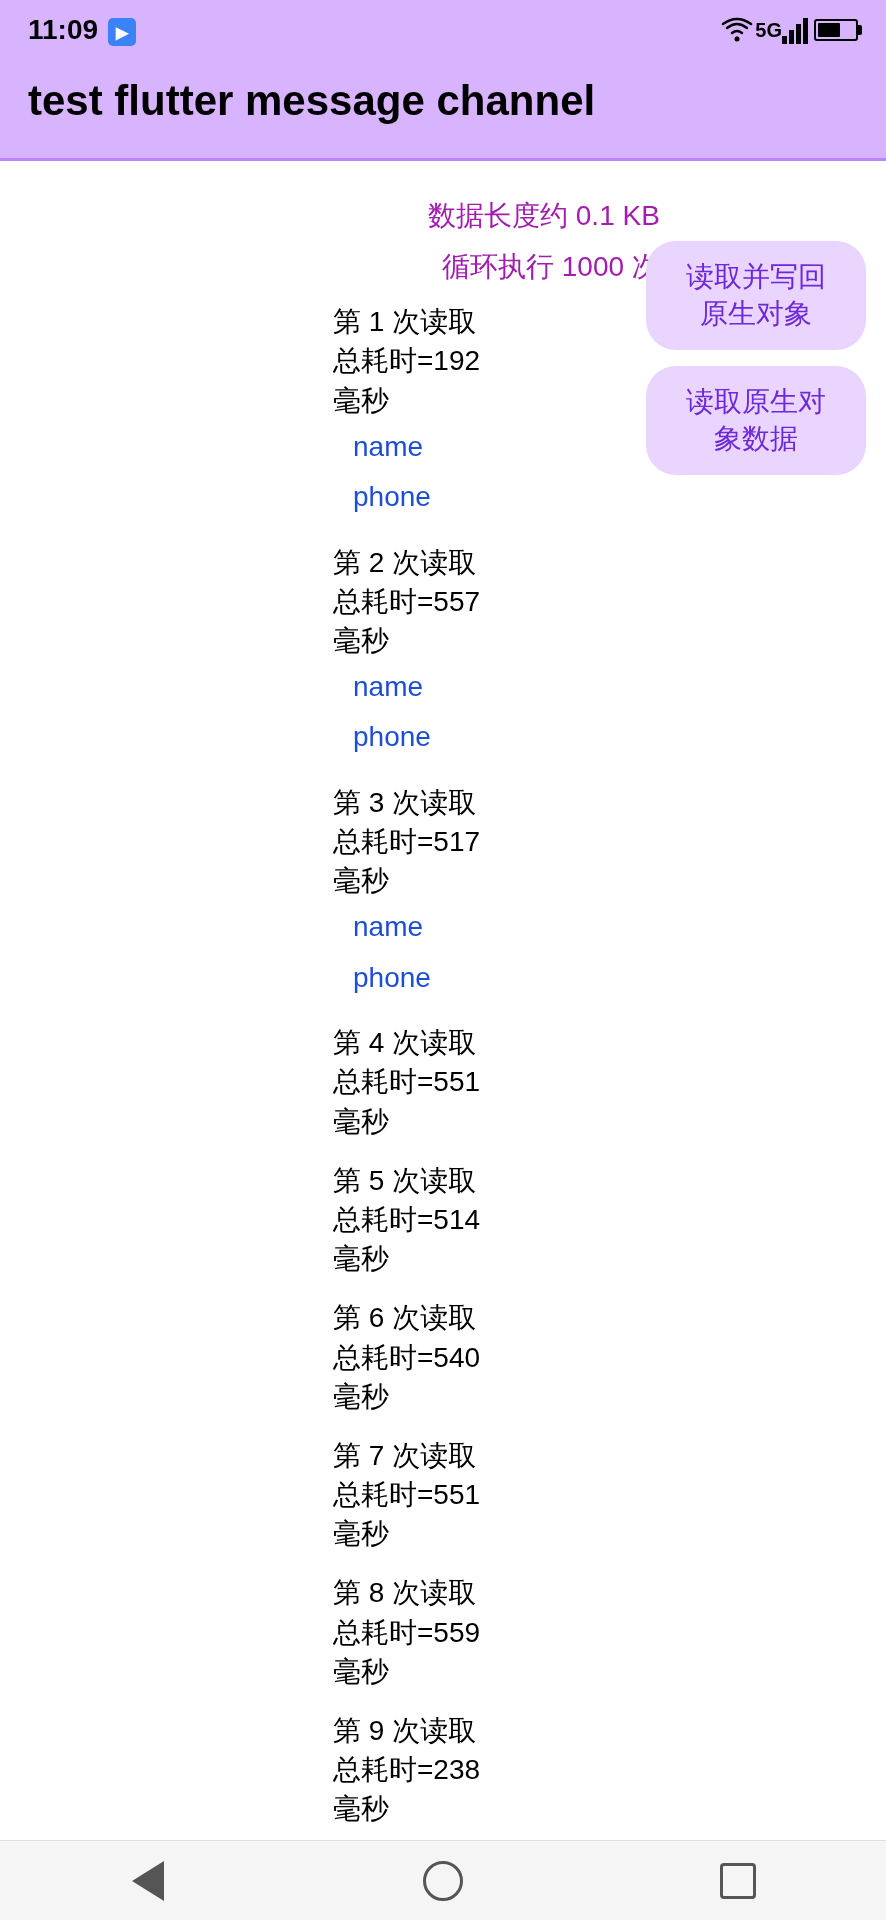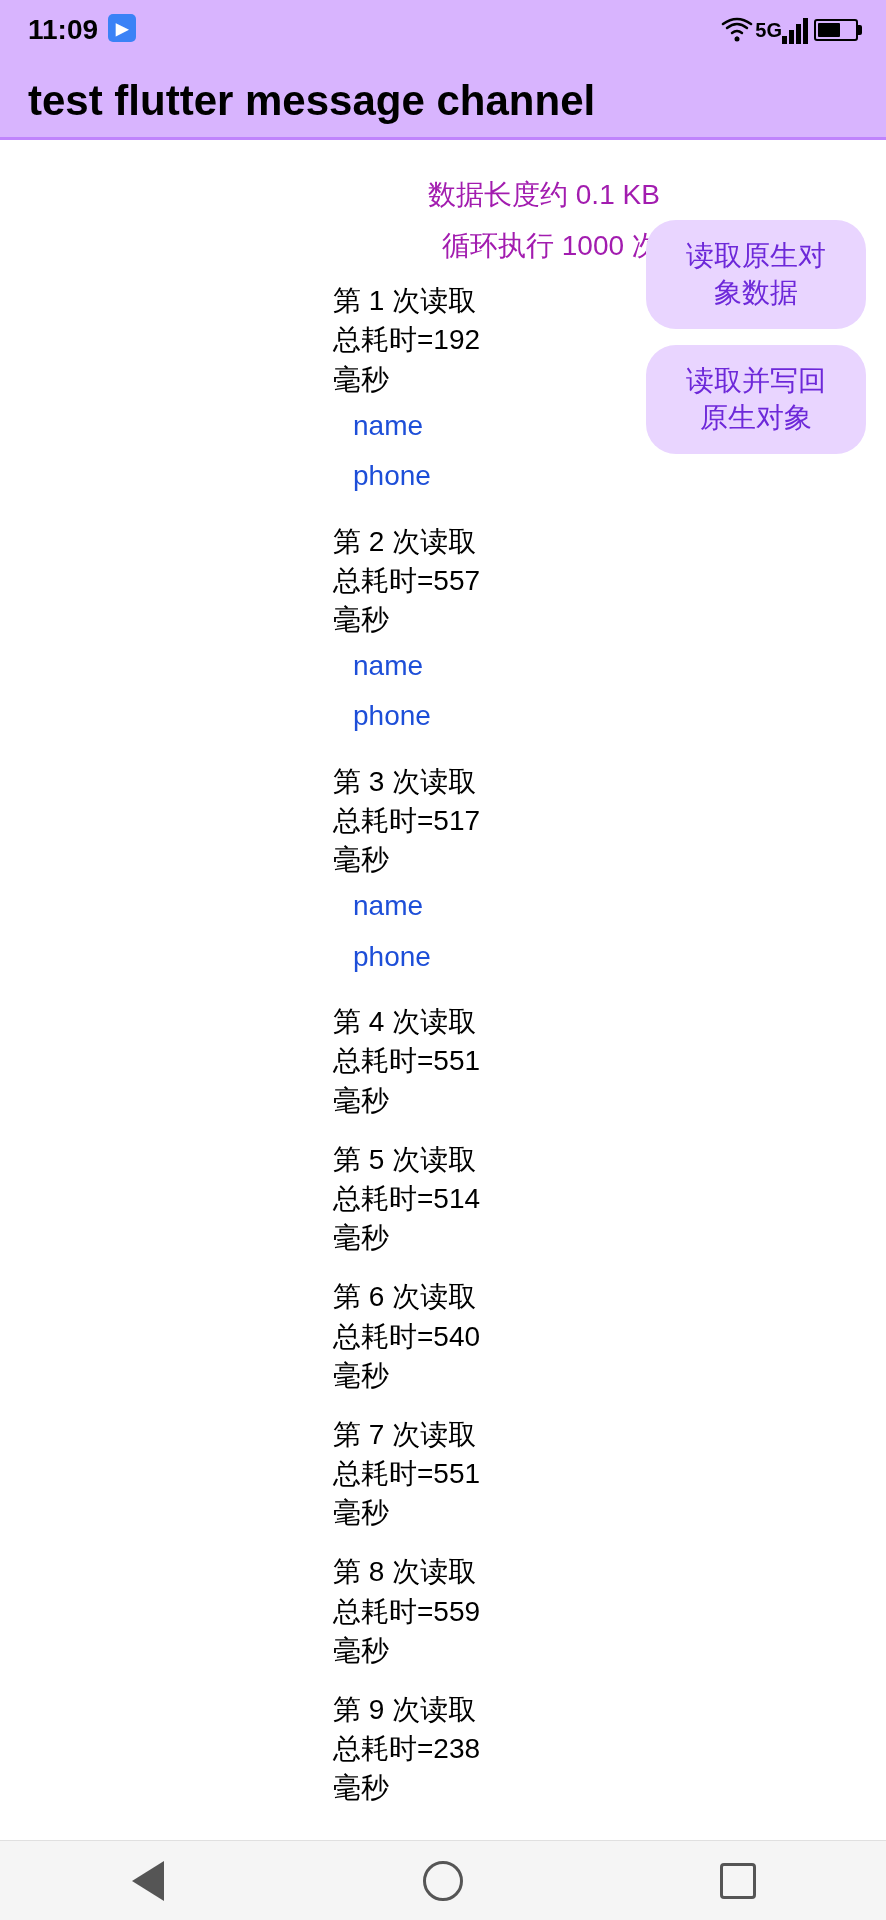--- a/index.html
+++ b/index.html
@@ -21,21 +21,21 @@
       display: flex;
       align-items: center;
       justify-content: space-between;
       padding: 0 28px;
     }
     .status-time {
       font-size: 28px;
       font-weight: bold;
       color: #000;
       display: flex;
-      align-items: flex-start;
+      align-items: flex-end;
       gap: 10px;
     }
     .status-icon-blue {
       width: 28px;
       height: 28px;
       background: #3b82f6;
       border-radius: 5px;
       display: flex;
       align-items: center;
       justify-content: center;
@@ -74,21 +74,21 @@
     .battery-fill {
       width: 60%;
       height: 100%;
       background: #000;
       border-radius: 1px;
     }
 
     
     .app-bar {
       background: #d8b4fe;
-      padding: 16px 28px 11px 28px;
+      padding: 16px 28px 32px 28px;
     }
     .app-bar-title {
       font-size: 42px;
       font-weight: bold;
       color: #000;
       line-height: 1.2;
     }
 
     
     .divider {
@@ -251,24 +251,24 @@
 
 <div class="app-bar">
   <div class="app-bar-title">test flutter message channel</div>
 </div>
 
 <div class="divider"></div>
 
 <div class="main-content">
 
   <div class="side-buttons">
+    <button class="side-button">读取并写回
+原生对象</button>
     <button class="side-button">读取原生对
 象数据</button>
-    <button class="side-button">读取并写回
-原生对象</button>
   </div>
 
   <div style="display:flex; flex-direction:row; padding: 10px 28px 0 28px; align-items:flex-start;">
     <div style="width:220px; flex-shrink:0;"></div>
     <div style="width:180px; flex-shrink:0;"></div>
     <div class="top-info">
       <span class="info-text">数据长度约 0.1 KB</span>
       <span class="info-text">循环执行 1000 次</span>
     </div>
   </div>

